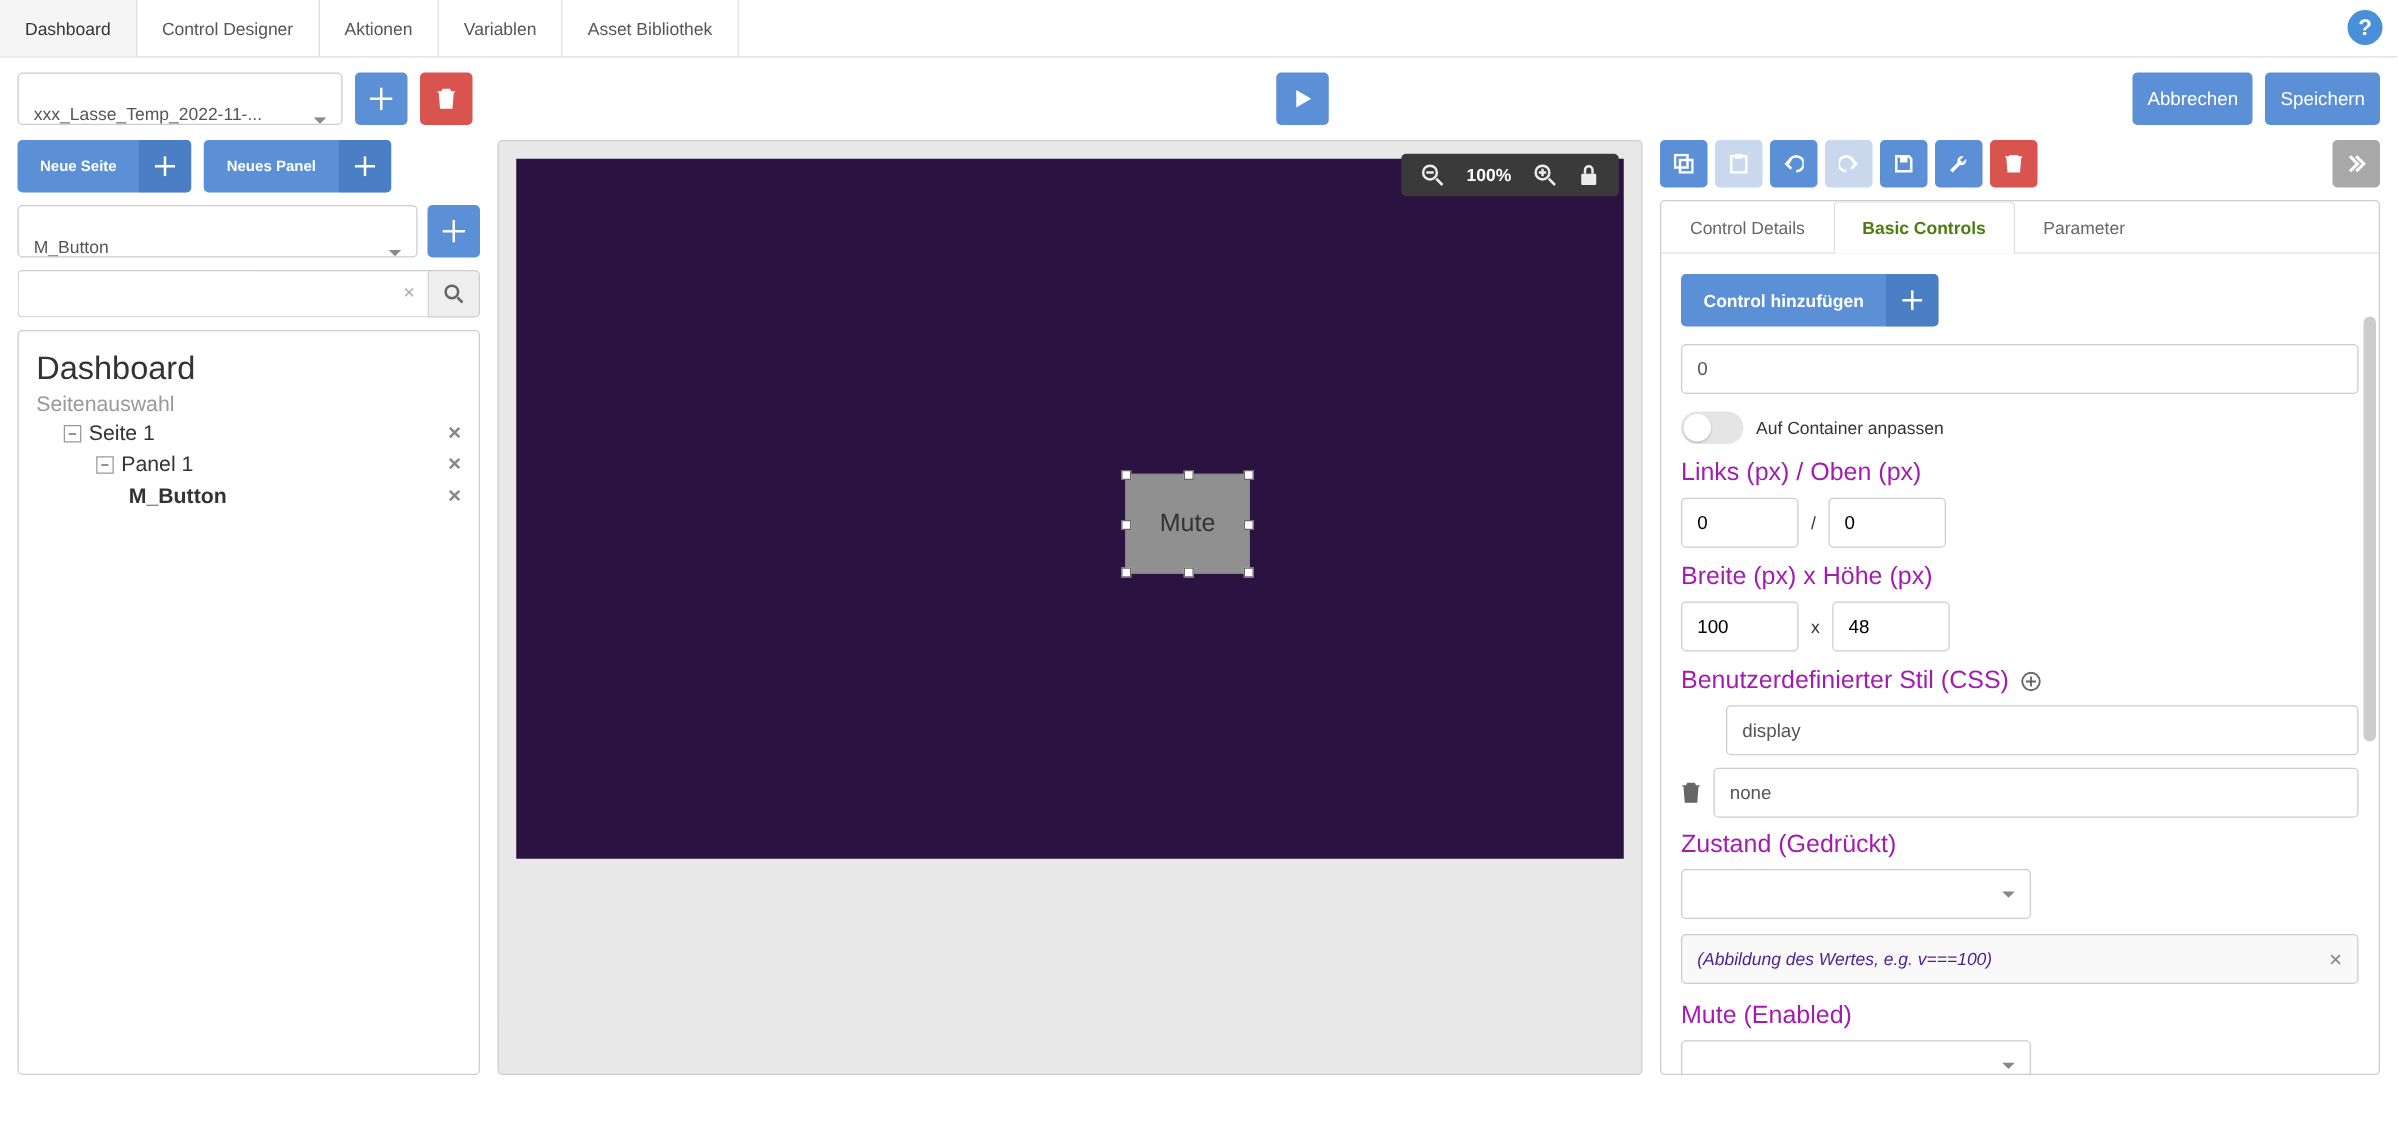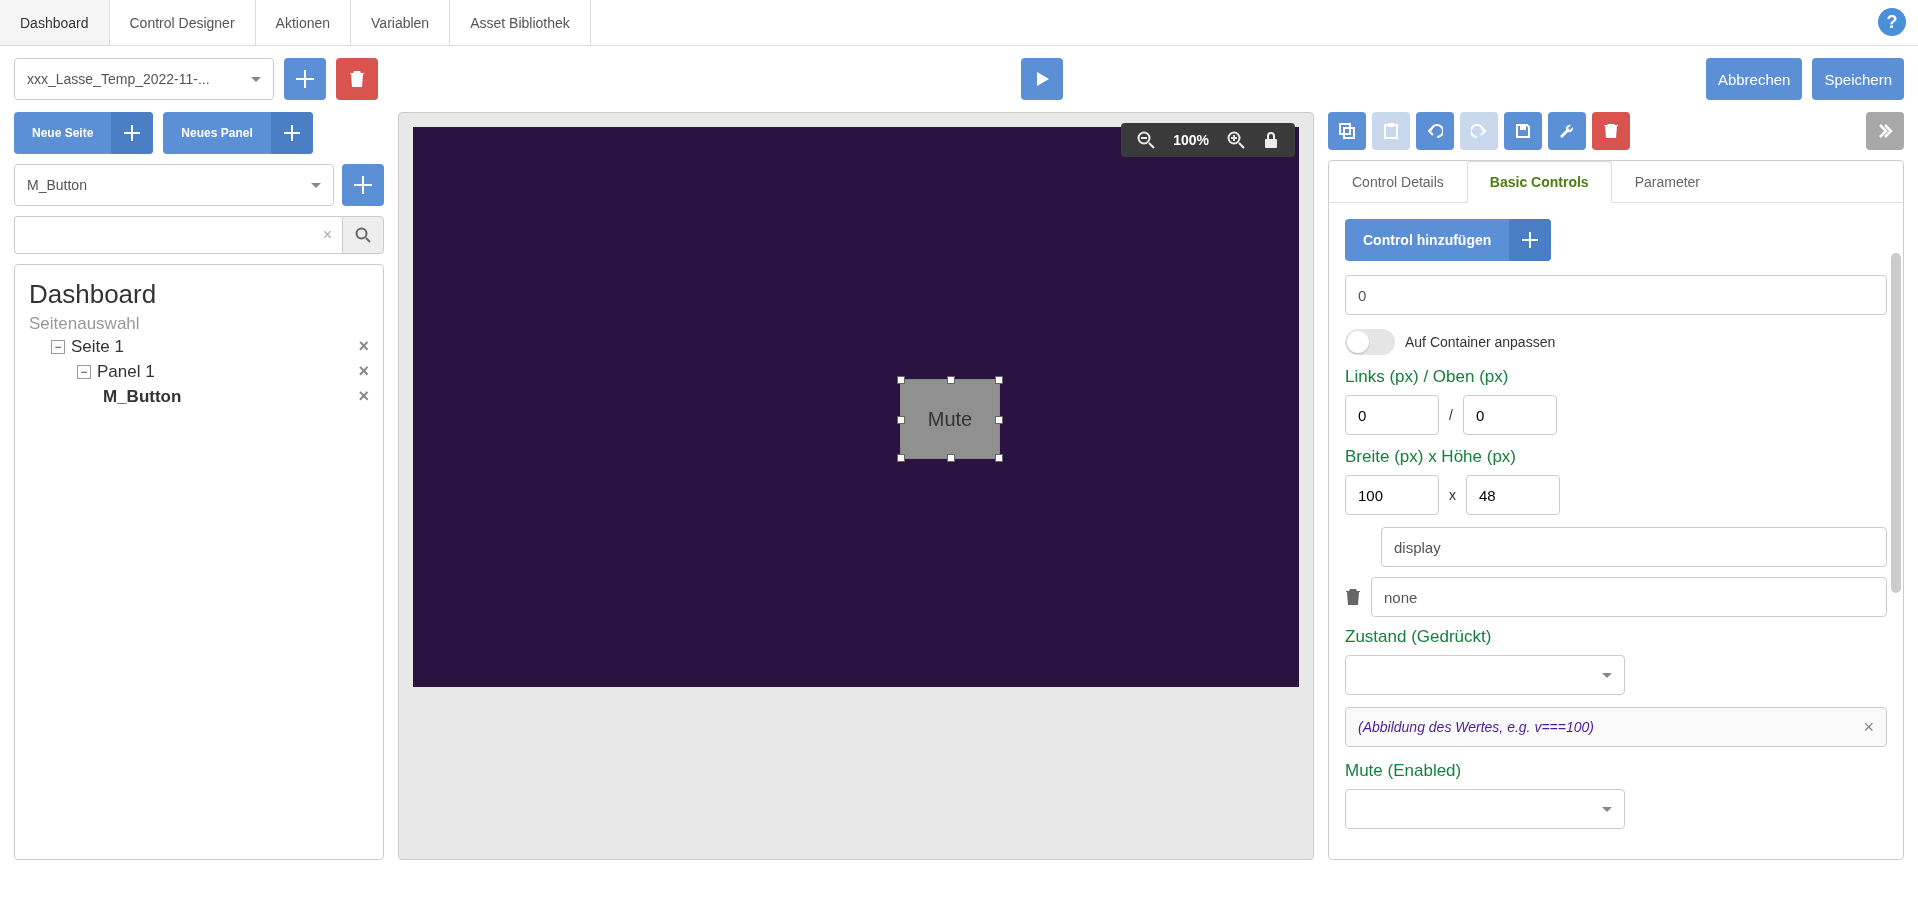--- a/index.html
+++ b/index.html
@@ -2,21 +2,21 @@
 <html><head>
 <meta charset="utf-8">
 <style>
 *{box-sizing:border-box;margin:0;padding:0;font-family:"Segoe UI",Arial,sans-serif;}
 body{background:#fff;font-size:14px;color:#333;width:1918px;height:898px;overflow:hidden;position:relative;}
 .topnav{display:flex;border-bottom:1px solid #ddd;height:46px;align-items:stretch;}
 .tab{padding:0 20px;display:flex;align-items:center;border-right:1px solid #ddd;cursor:pointer;color:#555;}
 .tab.active{background:#f5f5f5;color:#333;}
 .help-icon{position:absolute;right:12px;top:8px;width:28px;height:28px;border-radius:50%;background:#4a90d9;color:#fff;display:flex;align-items:center;justify-content:center;font-weight:bold;font-size:18px;cursor:pointer;}
 .row2{display:flex;align-items:center;padding:12px 14px;gap:10px;}
-.select-box{border:1px solid #ccc;border-radius:4px;height:42px;display:flex;align-items:center;padding:0 12px;min-width:240px;background:#fff;cursor:pointer;}
+.select-box{border:1px solid #ccc;border-radius:4px;height:42px;display:flex;align-items:flex-end;padding:0 12px;min-width:240px;background:#fff;cursor:pointer;}
 .select-box .txt{flex:1;color:#555;white-space:nowrap;overflow:hidden;text-overflow:ellipsis;}
 .caret{width:0;height:0;border-left:5px solid transparent;border-right:5px solid transparent;border-top:5px solid #888;margin-left:8px;}
 .btn{border:none;border-radius:4px;height:42px;min-width:42px;display:flex;align-items:center;justify-content:center;cursor:pointer;color:#fff;font-size:15px;padding:0 12px;}
 .btn.blue{background:#5b8fd6;}
 .btn.red{background:#d9534f;}
 .btn.gray{background:#a8a8a8;}
 .btn.light{background:#c9d8ec;color:#fff;}
 .btn.icon-only{padding:0;width:42px;}
 .btn.small{height:38px;min-width:38px;width:38px;}
 .spacer{flex:1;}
@@ -52,21 +52,21 @@
 .prop-panel{flex:1;border:1px solid #ccc;border-radius:4px;display:flex;flex-direction:column;overflow:hidden;}
 .prop-tabs{display:flex;border-bottom:1px solid #ddd;}
 .prop-tab{padding:12px 22px;cursor:pointer;color:#666;border:1px solid transparent;border-bottom:none;margin-bottom:-1px;}
 .prop-tab.active{border-color:#ddd;border-bottom:1px solid #fff;background:#fff;color:#4d7c0f;font-weight:600;border-radius:4px 4px 0 0;}
 .prop-body{flex:1;padding:16px;overflow:auto;position:relative;}
 .add-control{display:inline-flex;background:#5b8fd6;border-radius:4px;overflow:hidden;margin-bottom:14px;}
 .add-control .lbl{color:#fff;padding:0 18px;display:flex;align-items:center;height:42px;font-weight:700;}
 .add-control .plus{background:#4a7ec5;width:42px;display:flex;align-items:center;justify-content:center;color:#fff;font-size:20px;}
 .form-input{width:100%;border:1px solid #ccc;border-radius:4px;height:40px;padding:0 12px;font-size:15px;color:#555;}
 .form-row{display:flex;align-items:center;gap:10px;margin-bottom:12px;}
-.form-label{color:#15803d;font-size:17px;margin-bottom:8px;margin-top:6px;}
+.form-label{color:#a21caf;font-size:20px;margin-bottom:8px;margin-top:6px;}
 .small-input{width:94px;border:1px solid #ccc;border-radius:4px;height:40px;padding:0 12px;font-size:15px;}
 .toggle{width:50px;height:26px;background:#e5e5e5;border-radius:13px;position:relative;cursor:pointer;}
 .toggle .knob{width:22px;height:22px;background:#fff;border-radius:50%;position:absolute;top:2px;left:2px;box-shadow:0 1px 2px rgba(0,0,0,0.2);}
 .css-row{display:flex;align-items:center;gap:10px;margin-bottom:10px;}
 .trash-icon{cursor:pointer;color:#666;}
 .select-full{border:1px solid #ccc;border-radius:4px;height:40px;display:flex;align-items:center;padding:0 12px;width:280px;cursor:pointer;justify-content:space-between;}
 .placeholder-input{border:1px solid #ccc;border-radius:4px;height:40px;padding:0 12px;width:100%;display:flex;align-items:center;justify-content:space-between;background:#f9f9f9;}
 .placeholder-input .ph{color:#4c1d95;font-style:italic;}
 .clear-x{color:#888;cursor:pointer;font-size:18px;}
 .scrollbar-fake{position:absolute;right:2px;top:50px;width:10px;height:340px;background:#ccc;border-radius:5px;}
@@ -301,20 +301,29 @@
           <input class="small-input" value="0" style="">
         </div>
 
         <div class="form-label">Breite (px) x Höhe (px)</div>
         <div class="form-row">
           <input class="small-input" value="100" style="">
           <span>x</span>
           <input class="small-input" value="48" style="">
         </div>
 
+        <div class="form-label" style="display:flex;align-items:center;gap:10px">
+          <span>Benutzerdefinierter Stil (CSS)</span>
+          <span style="cursor:pointer">
+            <svg width="16" height="16" viewBox="0 0 16 16">
+                <circle cx="8" cy="8" r="7" fill="none" stroke="#666" stroke-width="1.5"></circle>
+                <path d="M8 4v8M4 8h8" stroke="#666" stroke-width="1.5"></path>
+              </svg>
+          </span>
+        </div>
         <div class="css-row">
           <div style="width:26px"></div>
           <input class="form-input" style="flex: 1 1 0%;" value="display">
         </div>
         <div class="css-row">
           <span class="trash-icon">
             <svg width="16" height="18" viewBox="0 0 16 18">
                 <path d="M2 4h12l-1 13H3L2 4zm3-3h6l1 2H4l1-2zM1 3h14v1H1z" fill="#666"></path>
               </svg>
           </span>

